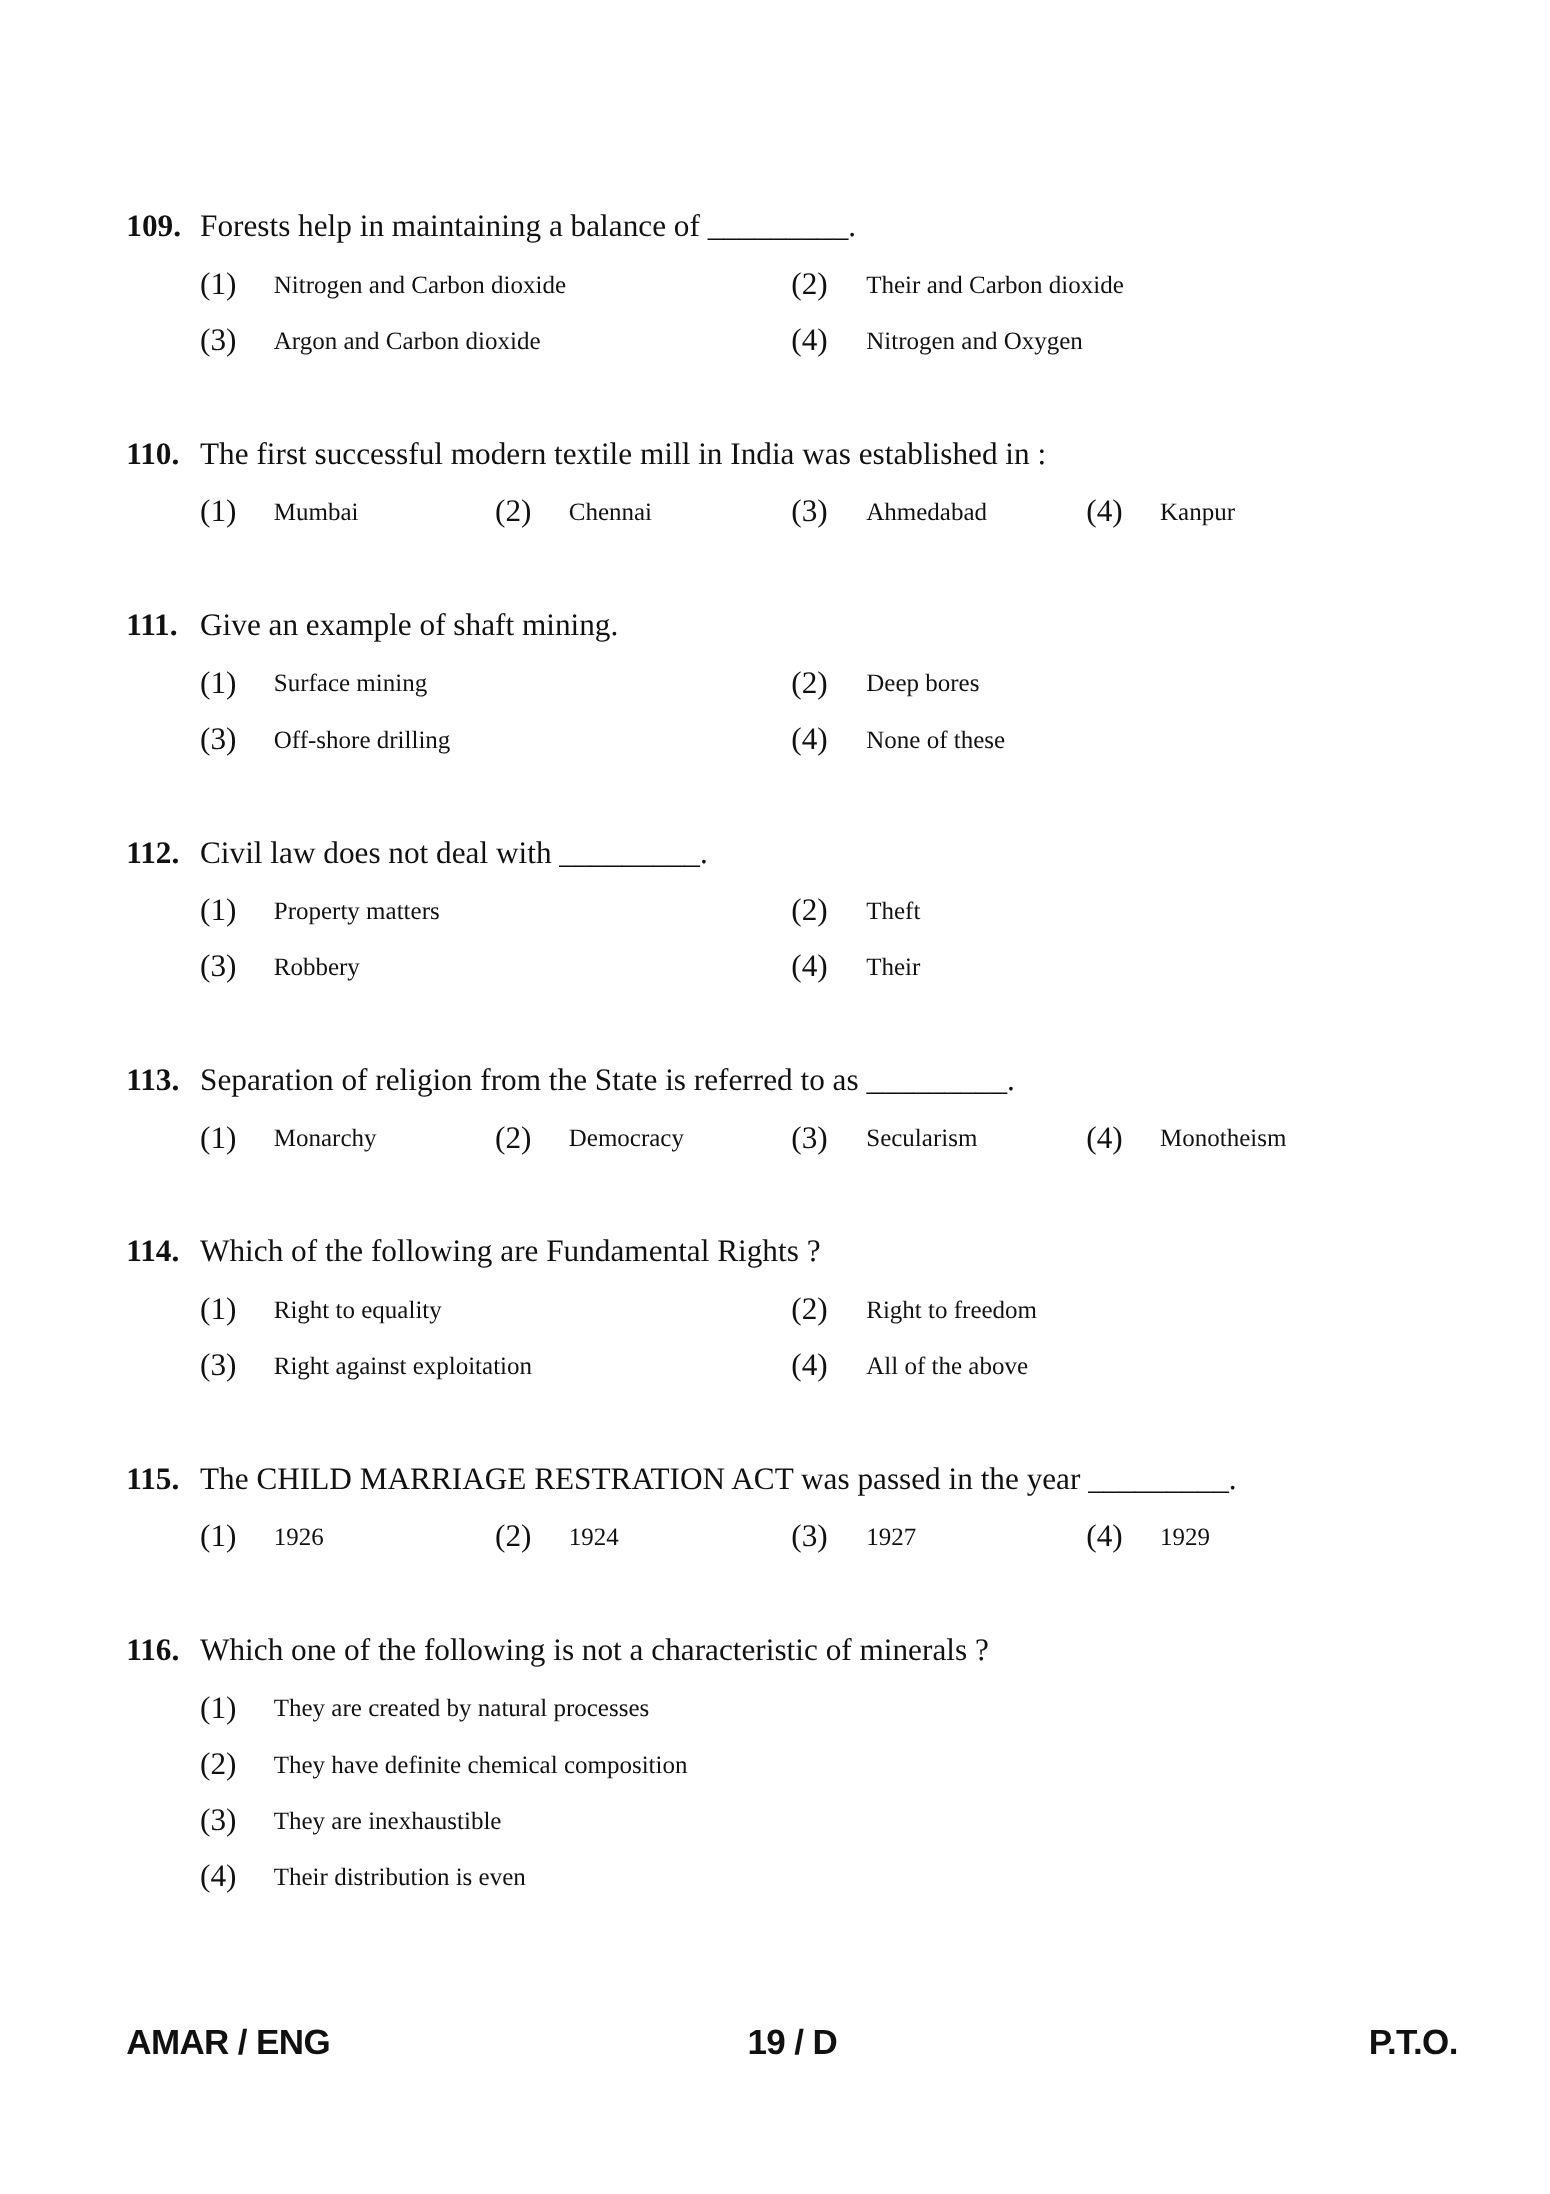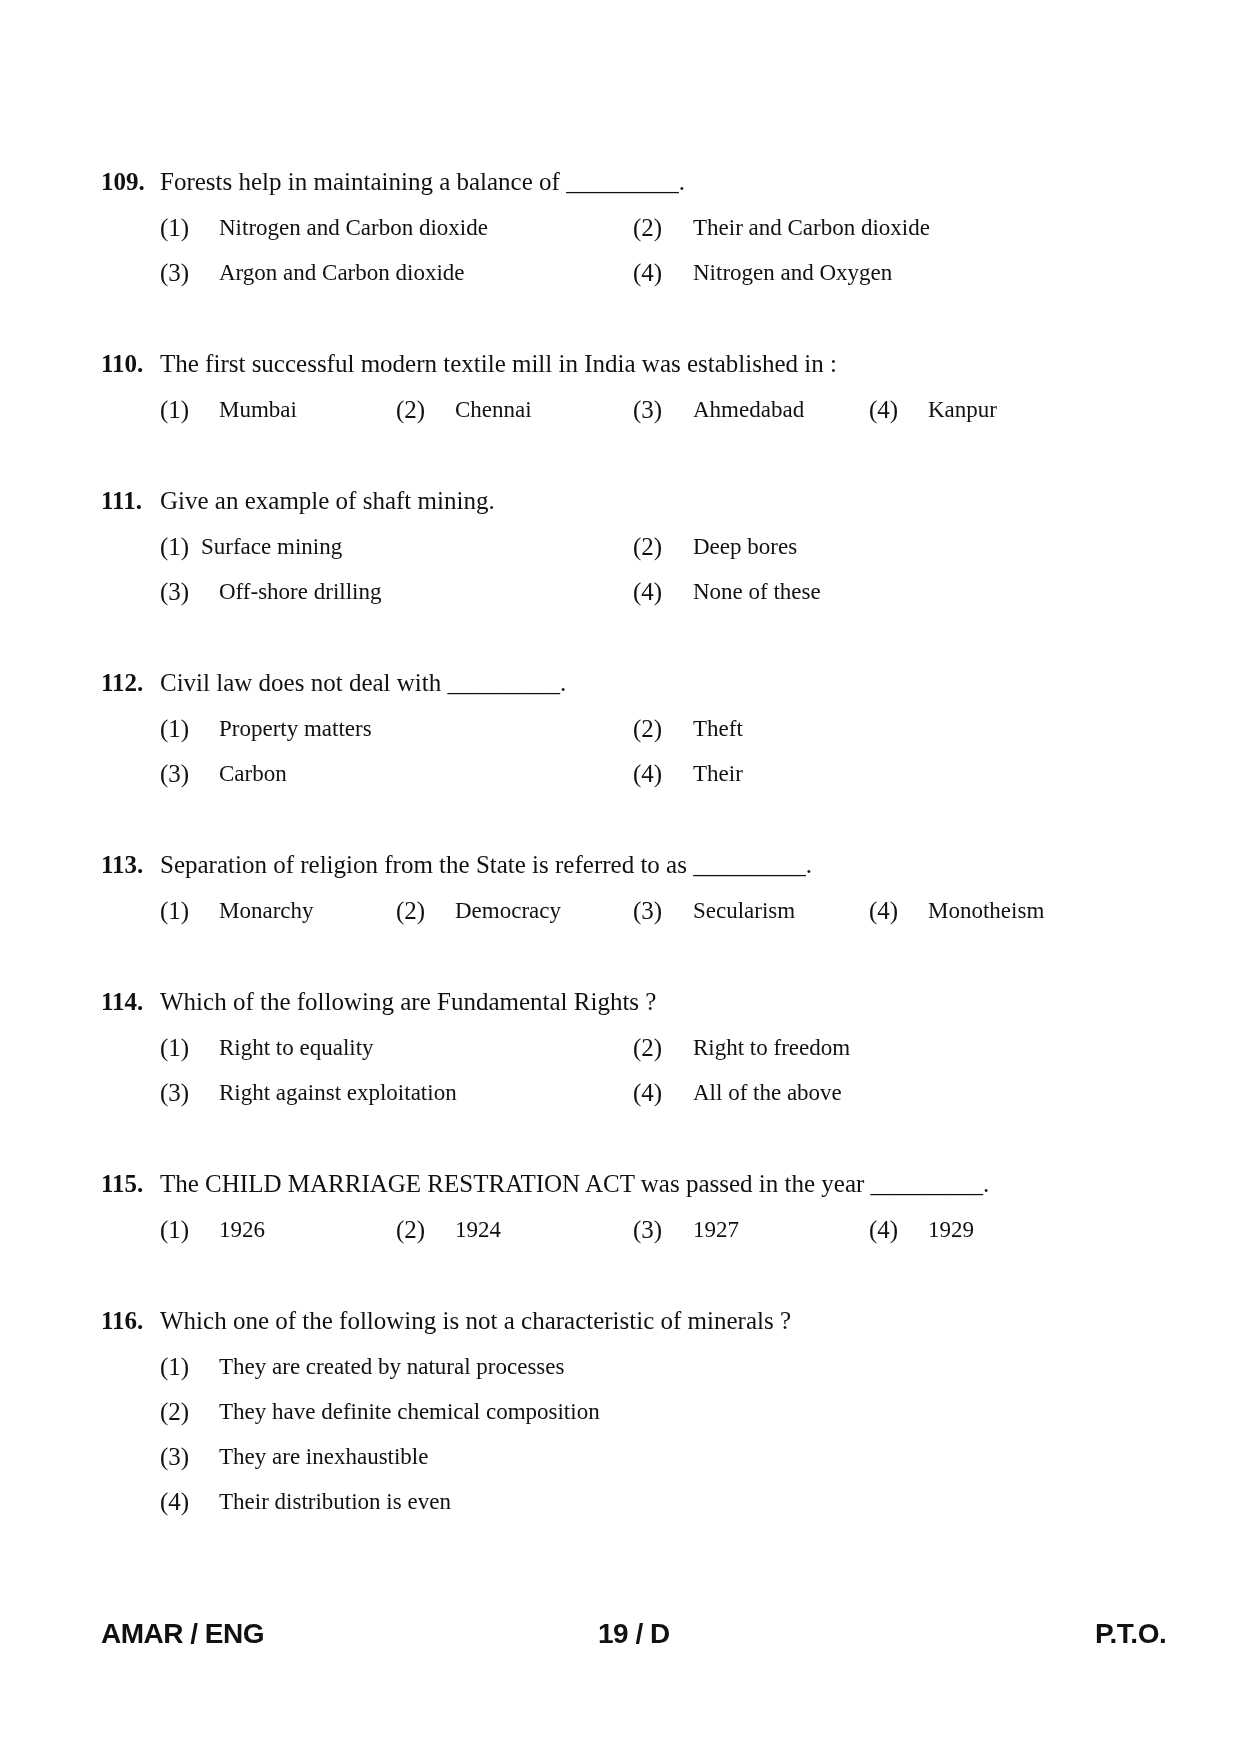--- a/index.html
+++ b/index.html
@@ -37,21 +37,21 @@
       line-height: 30px;
       white-space: nowrap;
     }
     .optnum {
       position: absolute;
       font-size: 25px;
       line-height: 30px;
     }
     .opttext {
       position: absolute;
-      font-size: 23px;
+      font-size: 20px;
       line-height: 30px;
       white-space: nowrap;
     }
     .footer {
       position: absolute;
       top: 1620px;
       font-family: "Liberation Sans", "DejaVu Sans", sans-serif;
       font-weight: bold;
       font-size: 28px;
       line-height: 28px;
@@ -86,38 +86,38 @@
     <span class="optnum" style="left:620px;top:395px">(3)</span>
     <span class="opttext" style="left:680px;top:395px">Ahmedabad</span>
     <span class="optnum" style="left:856px;top:395px">(4)</span>
     <span class="opttext" style="left:915px;top:395px">Kanpur</span>
   </div>
 
   <div>
     <span class="qnum" style="top:486px">111.</span>
     <span class="qtext" style="top:486px">Give an example of shaft mining.</span>
     <span class="optnum" style="left:147px;top:532px">(1)</span>
-    <span class="opttext" style="left:188px;top:532px">Surface mining</span>
+    <span class="opttext" style="left:206px;top:532px">Surface mining</span>
     <span class="optnum" style="left:620px;top:532px">(2)</span>
     <span class="opttext" style="left:680px;top:532px">Deep bores</span>
     <span class="optnum" style="left:147px;top:577px">(3)</span>
     <span class="opttext" style="left:206px;top:577px">Off-shore drilling</span>
     <span class="optnum" style="left:620px;top:577px">(4)</span>
     <span class="opttext" style="left:680px;top:577px">None of these</span>
   </div>
 
   <div>
     <span class="qnum" style="top:668px">112.</span>
     <span class="qtext" style="top:668px">Civil law does not deal with _________.</span>
     <span class="optnum" style="left:147px;top:714px">(1)</span>
     <span class="opttext" style="left:206px;top:714px">Property matters</span>
     <span class="optnum" style="left:620px;top:714px">(2)</span>
     <span class="opttext" style="left:680px;top:714px">Theft</span>
     <span class="optnum" style="left:147px;top:759px">(3)</span>
-    <span class="opttext" style="left:206px;top:759px">Carbon</span>
+    <span class="opttext" style="left:206px;top:759px">Robbery</span>
     <span class="optnum" style="left:620px;top:759px">(4)</span>
     <span class="opttext" style="left:680px;top:759px">Their</span>
   </div>
 
   <div>
     <span class="qnum" style="top:850px">113.</span>
     <span class="qtext" style="top:850px">Separation of religion from the State is referred to as _________.</span>
     <span class="optnum" style="left:147px;top:896px">(1)</span>
     <span class="opttext" style="left:206px;top:896px">Monarchy</span>
     <span class="optnum" style="left:383px;top:896px">(2)</span>

